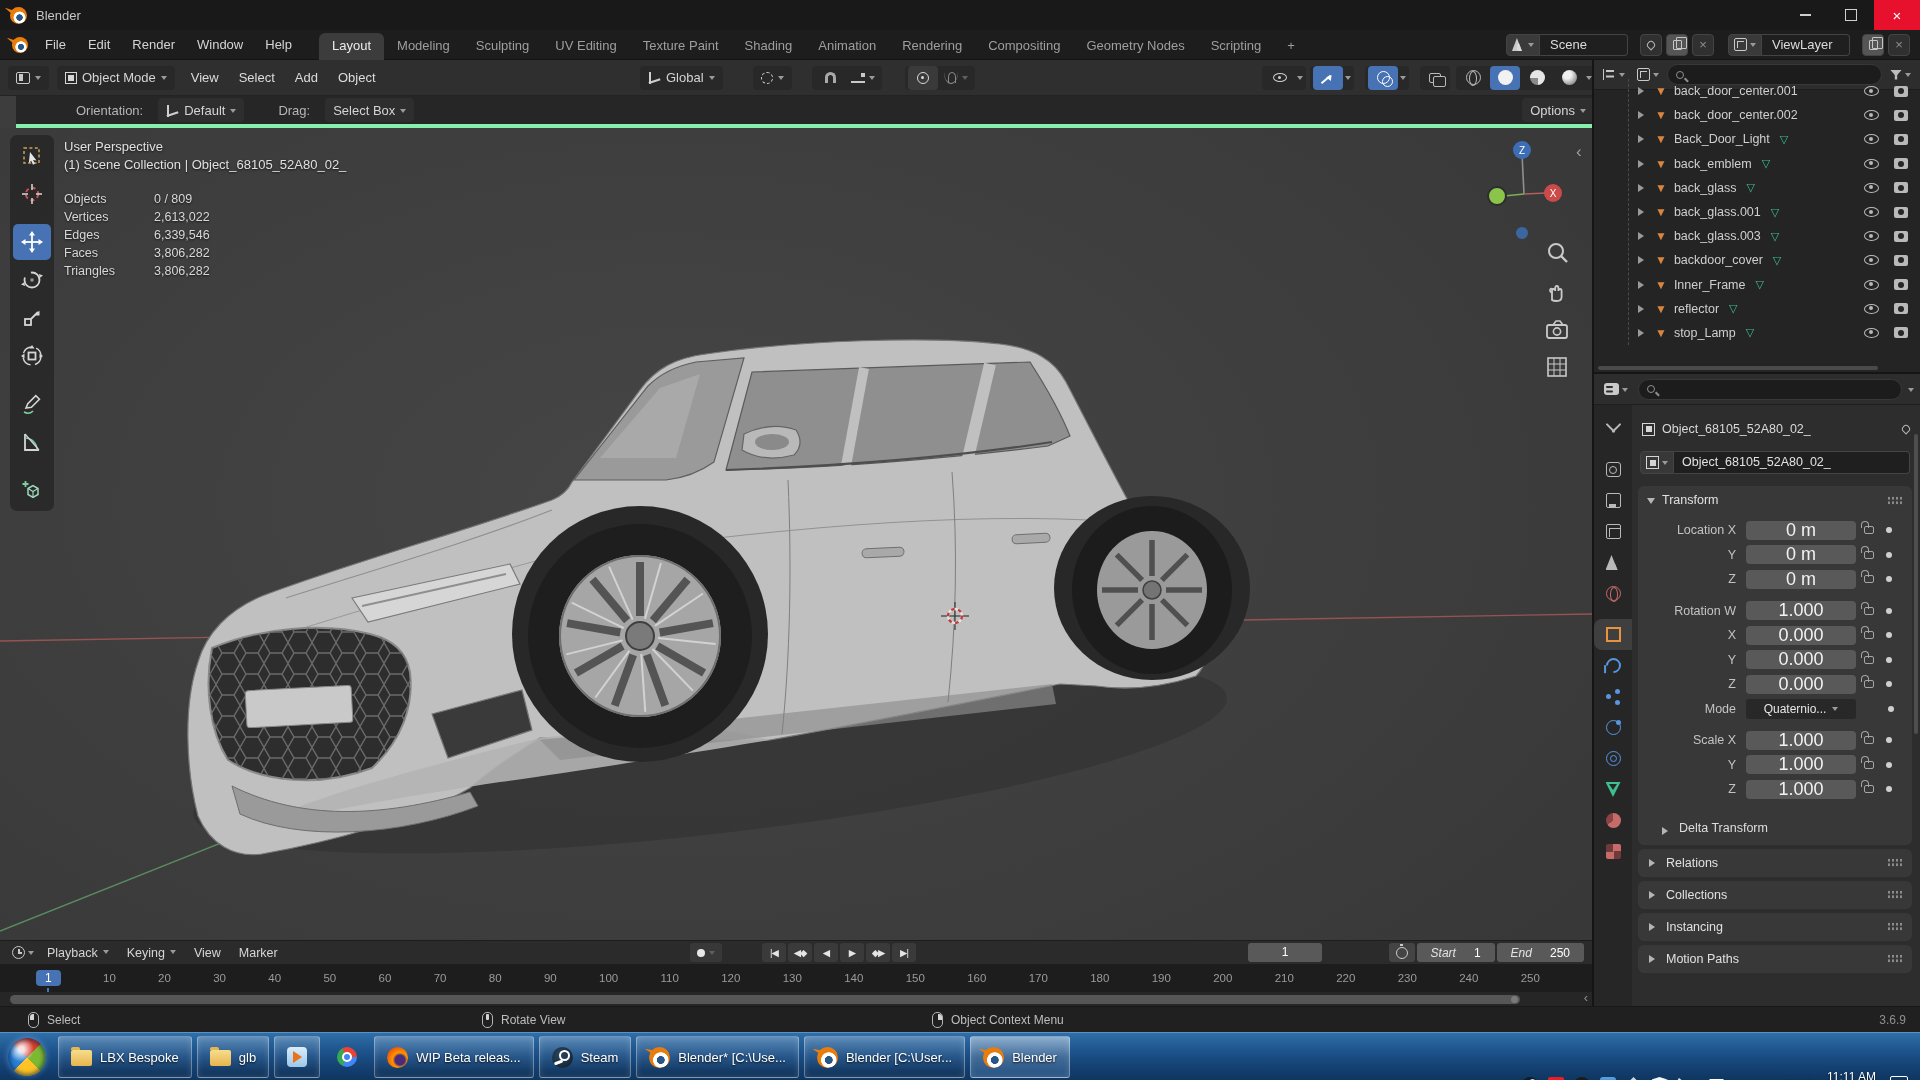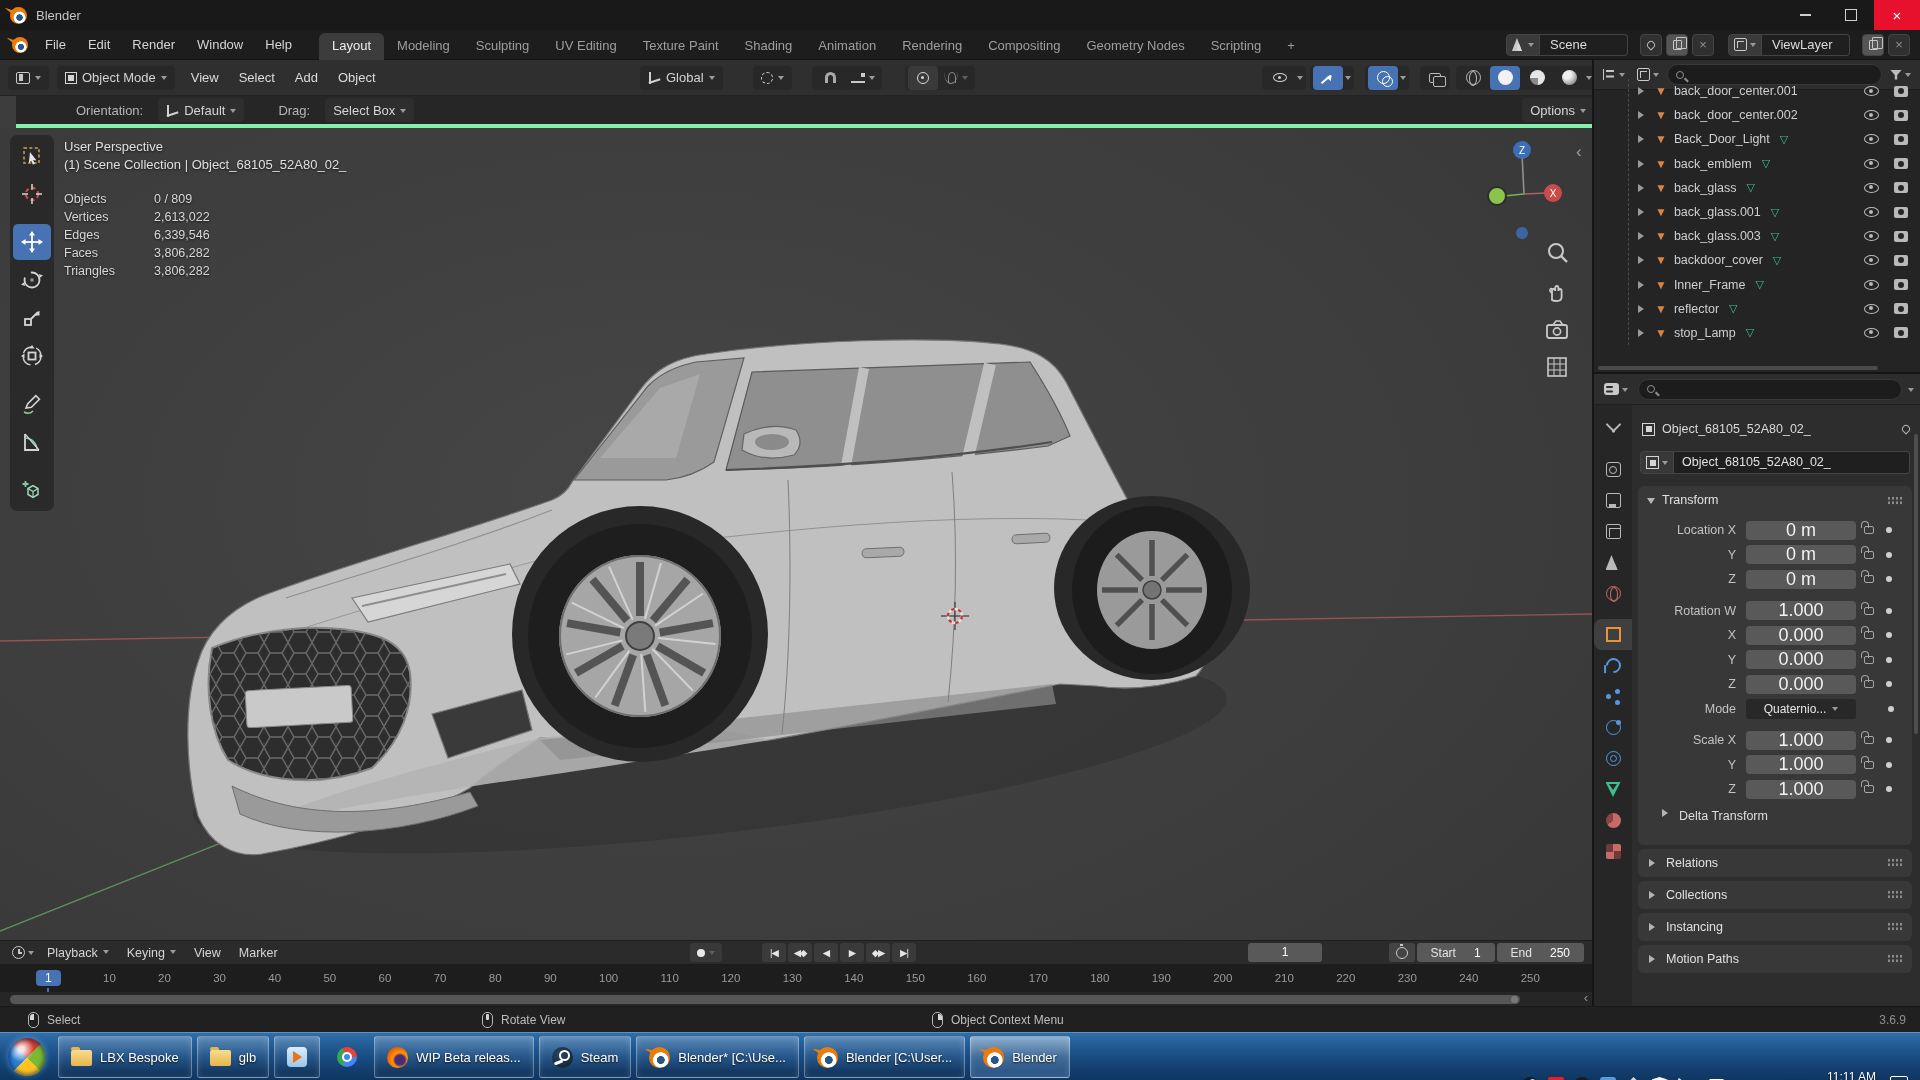--- a/index.html
+++ b/index.html
@@ -189,42 +189,42 @@
     background-image:radial-gradient(#8a8a8a 1px, transparent 1.2px); background-size:4px 4.5px; }
   .tr-body { padding:4px 6px 10px 0; }
   .trow { display:flex; align-items:center; height:24.5px; }
   .trow .lbl { width:108px; text-align:right; color:#c3c3c3; font-size:12.5px; padding-right:10px; }
   .trow .val { width:110px; height:19px; background:#595959; border-radius:4px; color:#f2f2f2; font-size:18px; text-align:center; line-height:19px; }
   .trow .drop { width:110px; height:20px; background:#282828; border-radius:3px; color:#e5e5e5; font-size:12px; display:flex; align-items:center; justify-content:center; gap:6px; }
   .ic-lock { width:10px; height:8px; border:1.4px solid #a5a5a5; border-radius:2px; margin-left:8px; position:relative; }
   .ic-lock::before { content:""; position:absolute; left:-4px; top:-6px; width:6px; height:6px; border:1.4px solid #a5a5a5; border-bottom:none; border-radius:4px 4px 0 0; }
   .dot { width:6px; height:6px; border-radius:50%; background:#cfcfcf; margin-left:12px; }
   .tgap { height:7px; }
-  .subrow { display:flex; align-items:flex-start; gap:7px; height:26px; padding-left:22px; color:#dedede; font-size:12.5px; }
+  .subrow { display:flex; align-items:flex-end; gap:7px; height:26px; padding-left:22px; color:#dedede; font-size:12.5px; }
   .pr-vscroll { position:absolute; right:2px; top:60px; width:4px; height:300px; background:#4e4e4e; border-radius:2px; }
 
   
   .timeline { position:absolute; top:940px; left:0; width:1592px; height:66px; }
   .tl-header { height:24px; background:#2b2b2b; border-top:1px solid #1d1d1d; display:flex; align-items:center; position:relative; }
   .tl-menu { padding:0 9px; color:#d5d5d5; font-size:12.5px; display:flex; align-items:flex-start; gap:5px; }
   .tl-menu .cv { display:none; }
   .tl-menu.chev .cv { display:inline-block; }
   .ic-clock { width:13px; height:13px; border:1.5px solid #c9c9c9; border-radius:50%; position:relative; }
   .ic-clock::before { content:""; position:absolute; left:5px; top:2px; width:1.6px; height:4.5px; background:#c9c9c9; }
   .ic-clock::after { content:""; position:absolute; left:5px; top:5px; width:4px; height:1.6px; background:#c9c9c9; }
   .tl-rec { position:absolute; left:690px; display:flex; align-items:center; gap:4px; background:#383838; border-radius:3px; height:19px; padding:0 7px; }
   .ic-rec { width:8px; height:8px; border-radius:50%; background:#e8e8e8; }
   .tl-ctrls { position:absolute; left:762px; display:flex; gap:2px; }
   .tl-btn { min-width:24px; height:19px; background:#3a3a3a; border-radius:3px; color:#e5e5e5; font-size:9.5px; display:flex; align-items:center; justify-content:center; letter-spacing:-1px; padding:0 3px; }
   .tl-frame { position:absolute; left:1248px; width:74px; height:19px; background:#595959; border-radius:3px; color:#fff; font-size:12px; text-align:center; line-height:19px; }
   .tl-range { position:absolute; right:8px; display:flex; align-items:center; gap:2px; }
   .ic-stopwatch { width:12px; height:12px; border:1.5px solid #c9c9c9; border-radius:50%; position:relative; }
   .ic-stopwatch::before { content:""; position:absolute; left:3.5px; top:-4px; width:3px; height:2px; background:#c9c9c9; }
   .rangepill { height:19px; background:#595959; border-radius:3px; color:#fff; font-size:12px; display:flex; align-items:center; gap:18px; padding:0 14px; }
-  .rangepill .rl { color:#e3e3e3; }
+  .rangepill .rl { color:#e3e3e3;font-style:italic; }
   .tl-ruler { height:28px; background:#1d1d1d; position:relative; }
   .ticks { position:absolute; left:36px; right:52px; top:0; height:28px; display:flex; justify-content:space-between; align-items:center; }
   .tick { color:#9b9b9b; font-size:11.5px; }
   .tick.active { background:#4772b3; color:#fff; border-radius:4px; padding:1px 9px; font-size:12px; }
   .playhead { position:absolute; left:47px; top:24px; width:2px; height:18px; background:#4772b3; }
   .tl-scroll { height:14px; background:#262626; position:relative; }
   .tl-bar { position:absolute; left:10px; top:2.5px; width:1510px; height:9px; background:#565656; border-radius:5px; }
   .tl-bar::after { content:""; position:absolute; right:2px; top:1px; width:7px; height:7px; border-radius:50%; background:#7a7a7a; }
   .tl-arrow { position:absolute; right:4px; top:-2px; color:#8f8f8f; font-size:13px; }
 

